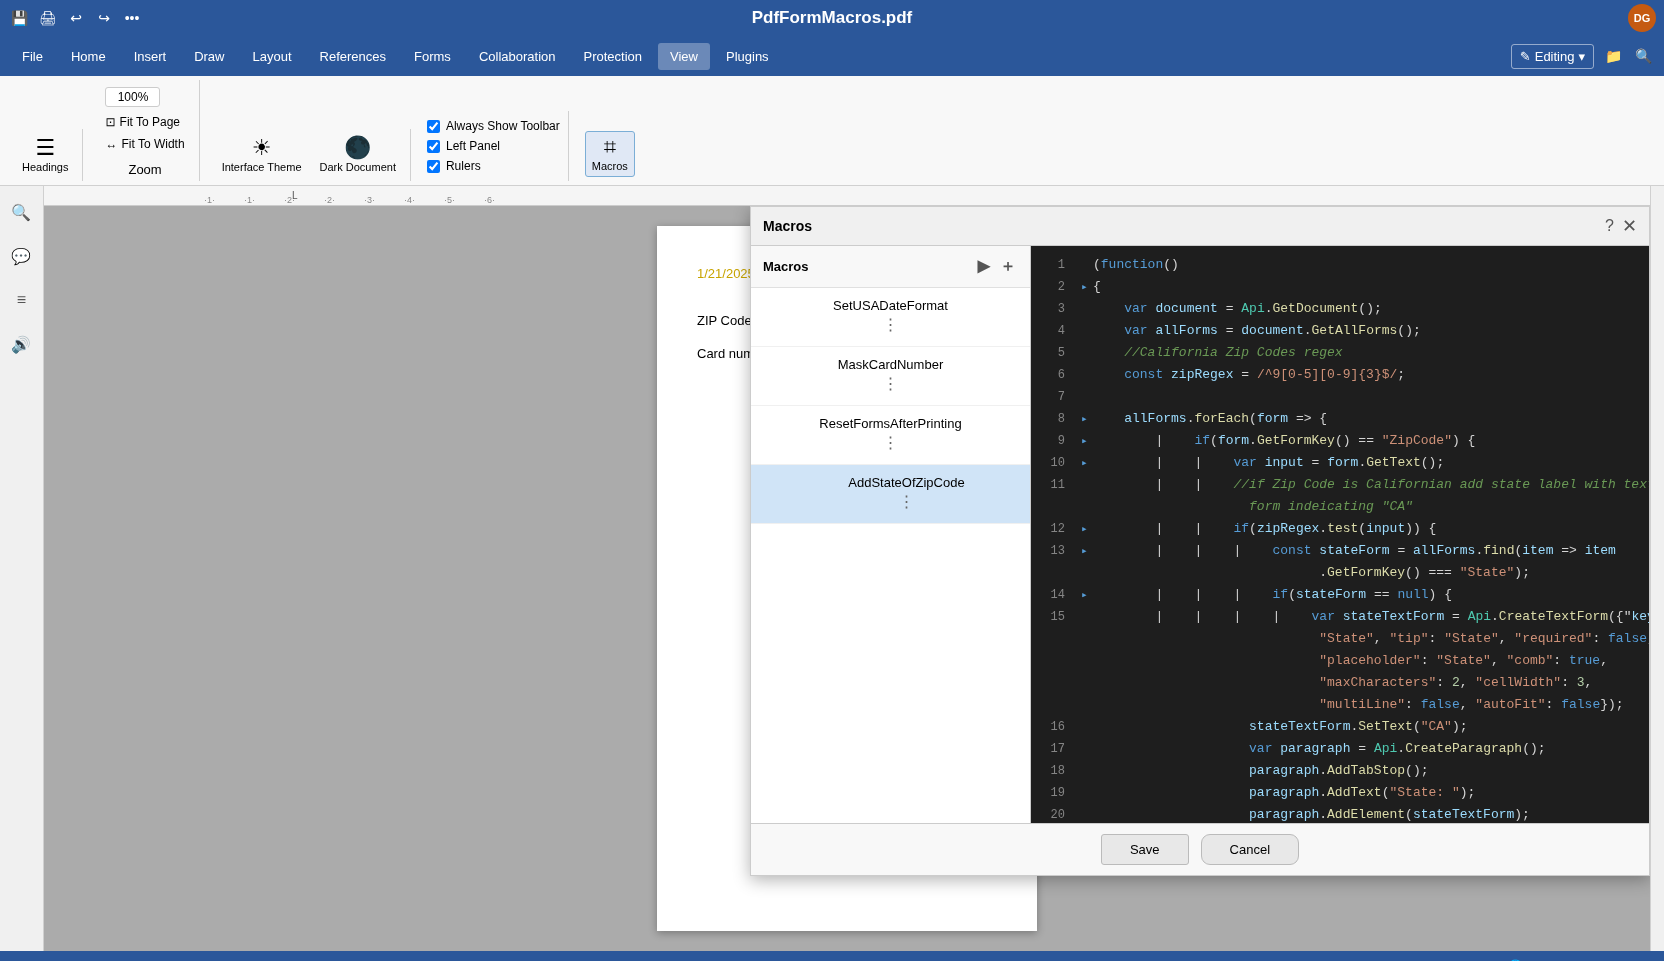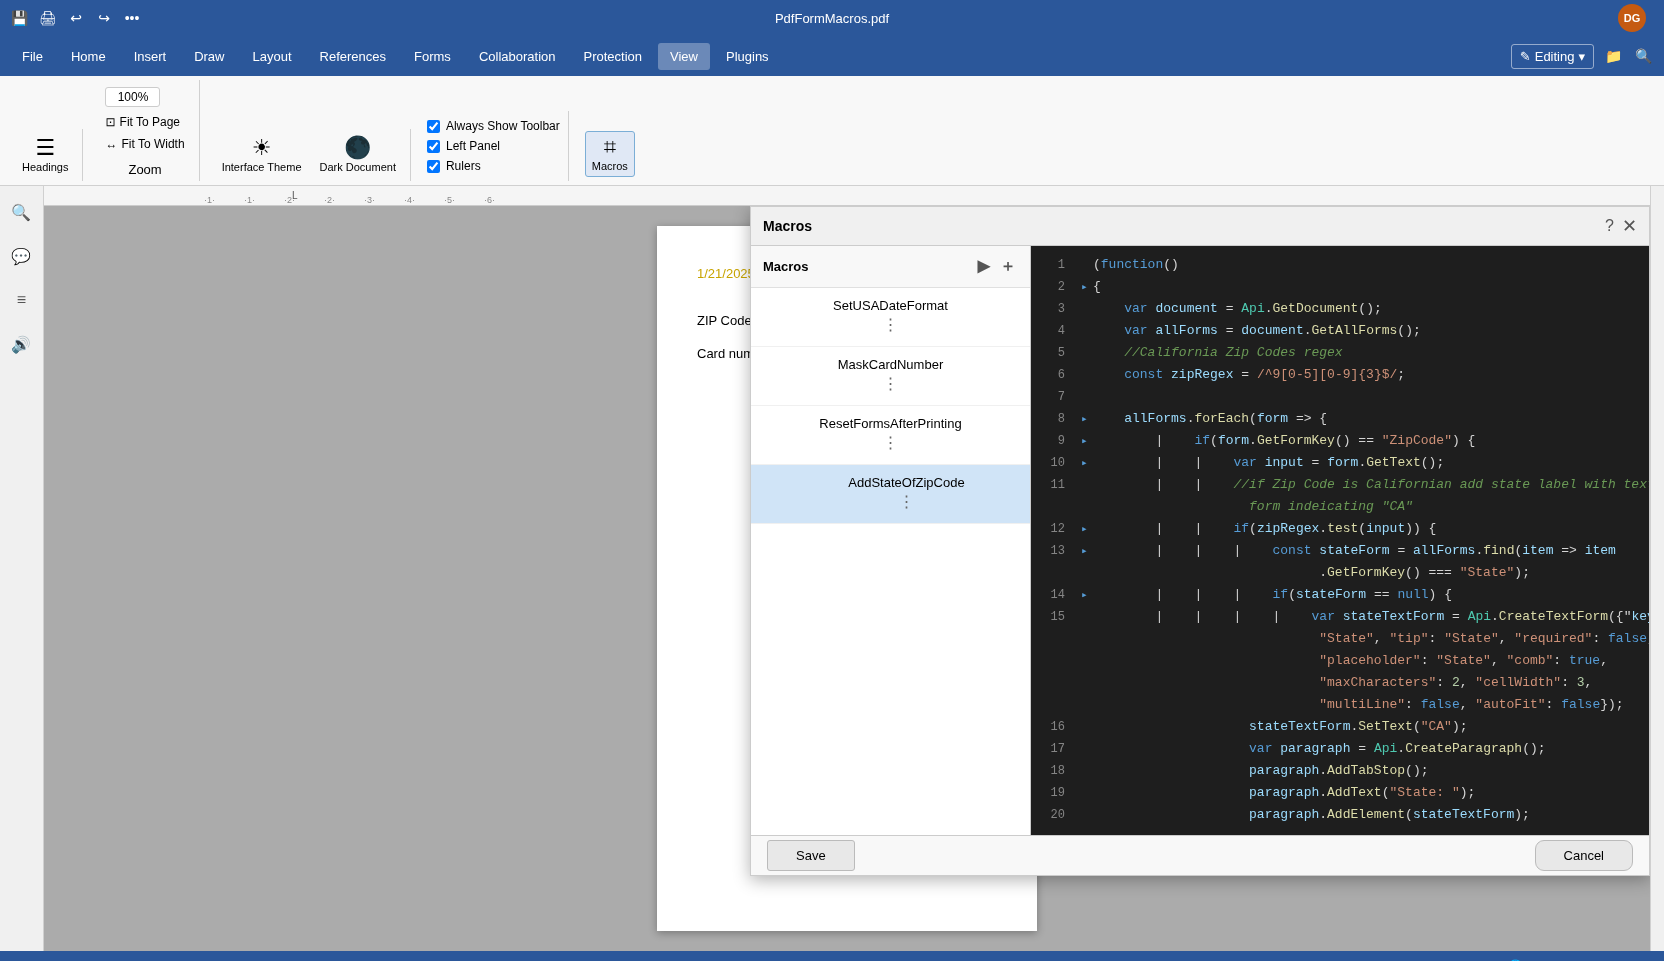--- a/index.html
+++ b/index.html
@@ -8,23 +8,23 @@
     
     .title-bar {
       background: #2b579a;
       color: white;
       height: 36px;
       display: flex;
       align-items: center;
       justify-content: center;
       position: relative;
     }
-    .title-bar-title { font-size: 13px; }
+    .title-bar-title { font-size: 17px; font-weight: bold; }
     .title-bar-left { position: absolute; left: 10px; display: flex; gap: 8px; align-items: center; }
-    .title-bar-right { position: absolute; right: 18px; display: flex; gap: 8px; align-items: center; justify-content: center; }
+    .title-bar-right { position: absolute; right: 8px; display: flex; gap: 8px; align-items: center; justify-content: center; }
     .tb-icon { width: 20px; height: 20px; display: flex; align-items: center; justify-content: center; color: white; font-size: 14px; cursor: pointer; border-radius: 3px; }
     .avatar { width: 28px; height: 28px; border-radius: 50%; background: #c55a11; color: white; font-size: 11px; font-weight: bold; display: flex; align-items: center; justify-content: center; }
 
     
     .menu-bar {
       background: #2b579a;
       color: white;
       height: 40px;
       display: flex;
       align-items: center;
@@ -264,24 +264,24 @@
     .str { color: #ce9178; margin-top: 8px; }
     .comment { color: #6a9955; font-style: italic; }
     .var-name { color: #9cdcfe; }
     .op { color: #d4d4d4; }
     .prop { color: #4ec9b0; }
     .num { color: #b5cea8; }
     .punct { color: #d4d4d4; }
 
     
     .macros-footer {
-      padding: 4px 16px;
+      padding: 10px 16px;
       border-top: 1px solid #ccc;
       display: flex;
-      justify-content: space-between;
+      justify-content: center;
       gap: 12px;
       background: #f8f8f8;
     }
     .btn-save {
       padding: 7px 28px;
       background: #e8e8e8;
       border: 1px solid #bbb;
       border-radius: 3px;
       cursor: pointer;
       font-size: 13px;

